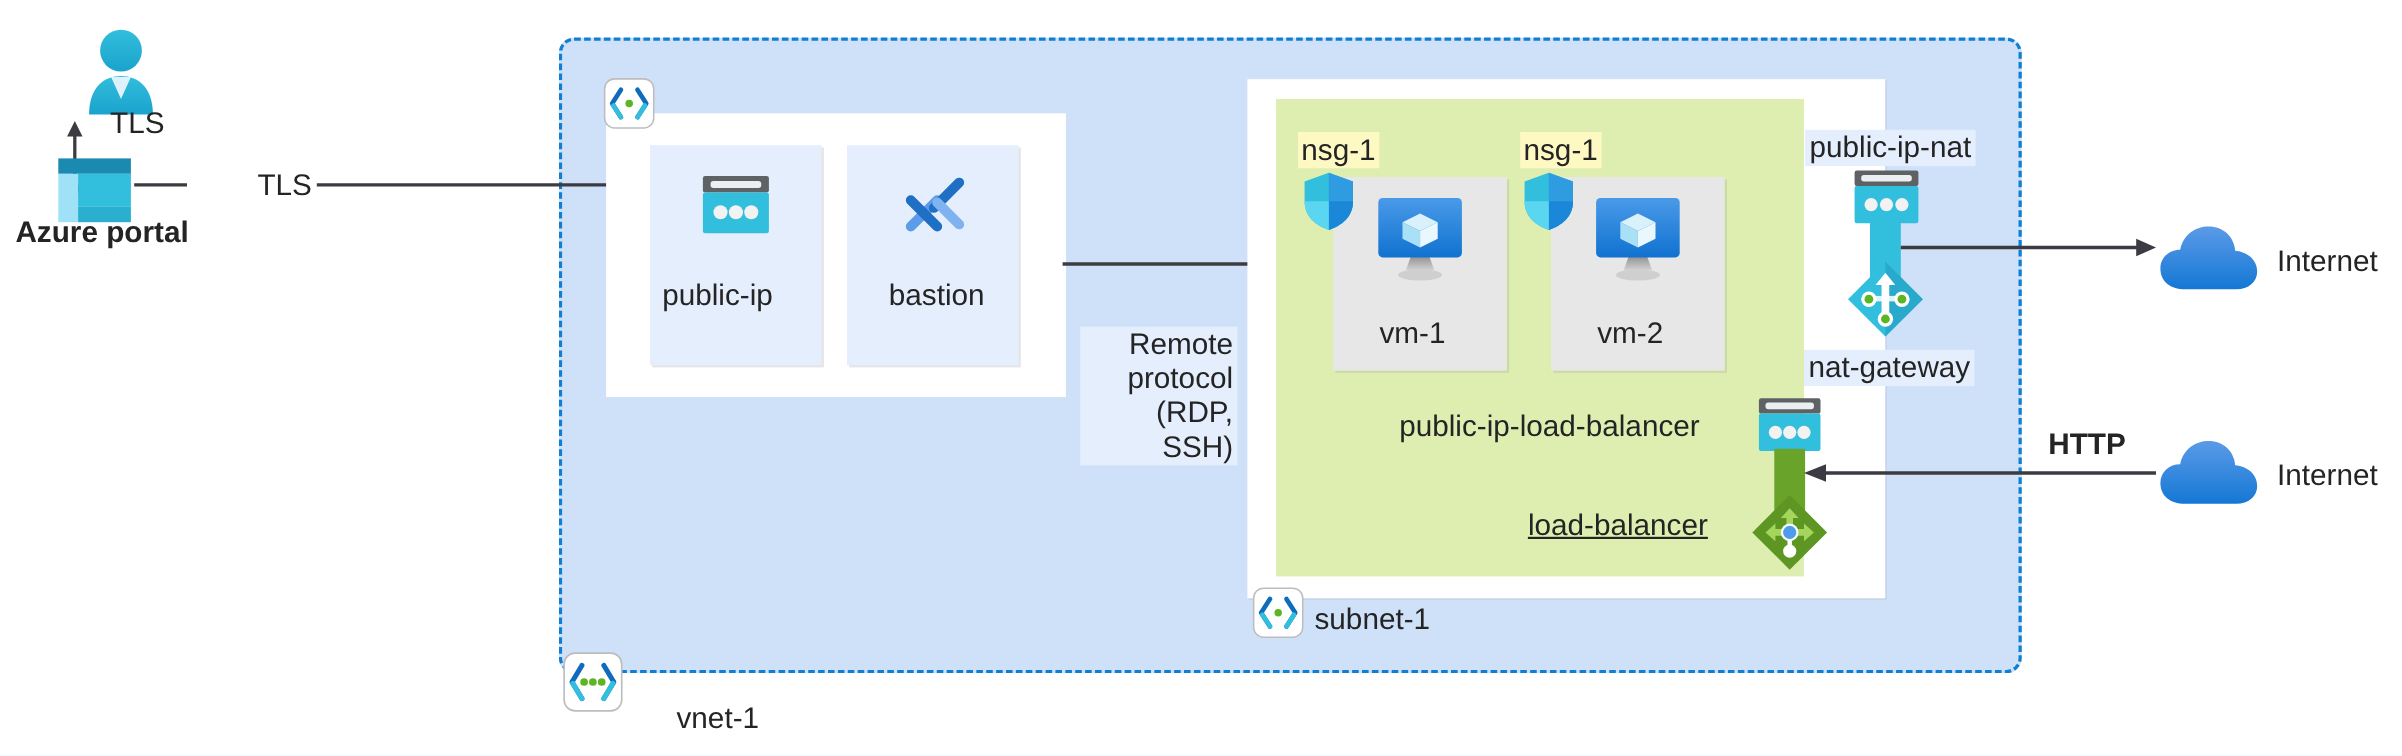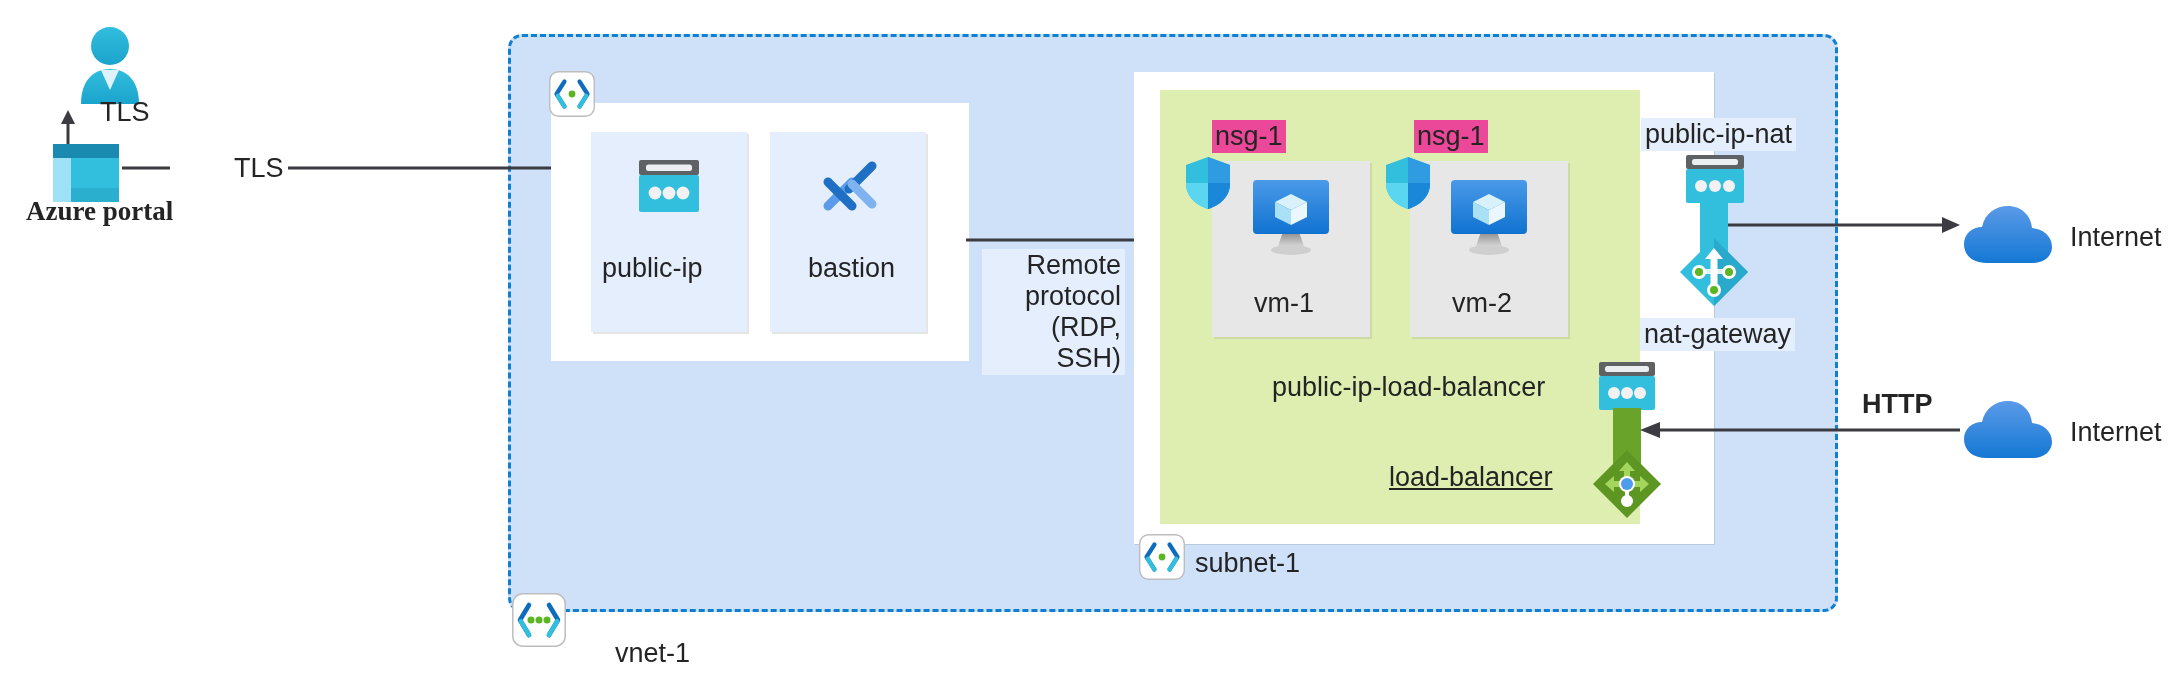--- a/index.html
+++ b/index.html
@@ -1,41 +1,41 @@
 <!DOCTYPE html>
 <html><head>
 <meta charset="utf-8">
 <style>
   html,body{margin:0;padding:0;background:#ffffff;}
   body{font-family:"Liberation Sans","DejaVu Sans",sans-serif;}
   #stage{position:relative;width:2184px;height:666px;background:#fff;overflow:hidden;text-align:right;}
   .abs{position:absolute;}
   .lbl{color:#242424;font-size:27px;line-height:1.15;white-space:nowrap;}
   .lbl-bold{font-weight:bold;}
-  .lbl-wrap{white-space:normal;}
+  .lbl-wrap{white-space:normal;margin-top:48px;}
 
   
   #vnet-box{left:508px;top:34px;width:1330px;height:578px;
     border:3px dashed #0f7fd4;border-radius:14px;background:#cfe1f9;box-sizing:border-box;}
   #bastion-white{left:551px;top:103px;width:418px;height:258px;background:#ffffff;}
   #bastion-pubip-card{left:591px;top:132px;width:156px;height:200px;background:#e4eefc;
      box-shadow:2px 2px 0 rgba(0,0,0,.10);}
   #bastion-card{left:770px;top:132px;width:156px;height:200px;background:#e4eefc;
      box-shadow:2px 2px 0 rgba(0,0,0,.10);}
   #subnet-white{left:1134px;top:72px;width:580px;height:472px;background:#ffffff;
      box-shadow:1px 1px 0 rgba(0,0,0,.10);}
   #nsg-green{left:1160px;top:90px;width:480px;height:434px;background:#ddeeb0;}
   #vm1-card{left:1212px;top:161px;width:158px;height:176px;background:#e7e7e7;
      box-shadow:2px 2px 0 rgba(0,0,0,.08);}
   #vm2-card{left:1410px;top:161px;width:158px;height:176px;background:#e7e7e7;
      box-shadow:2px 2px 0 rgba(0,0,0,.08);}
 
   
   .chip{background:#e4eefc;padding:1px 4px;}
-  .chip-green{background:#ec4899;padding:1px 3px;margin-left:32px;}
+  .chip-green{background:#fef9c3;padding:1px 3px;}
 
   svg{display:block;overflow:visible;}
   .arrowline{stroke:#3b3b41;stroke-width:3;fill:none;}
 </style>
 </head>
 <body>
 
 <div id="stage">
 
   <div class="abs" id="vnet-box"></div>
@@ -64,21 +64,21 @@
   <div class="abs lbl" style="left:100px;top:97px;">TLS</div>
 
   <div class="abs" style="left:53px;top:144px;">
     <svg width="66" height="58" viewBox="0 0 66 58">
       <rect x="0" y="0" width="66" height="14" fill="#1b8ab0"></rect>
       <rect x="0" y="14" width="18" height="44" fill="#9fe2f7"></rect>
       <rect x="18" y="14" width="48" height="30" fill="#32bedd"></rect>
       <rect x="18" y="44" width="48" height="14" fill="#2ab0ce"></rect>
     </svg>
   </div>
-  <div class="abs lbl lbl-bold" style="left:26px;top:196px;font-family:Liberation Serif, serif;">Azure portal</div>
+  <div class="abs lbl lbl-bold" style="left:14px;top:196px;">Azure portal</div>
 
   <div class="abs" style="left:122px;top:152px;">
     <svg width="470" height="30" viewBox="0 0 470 30">
       <line class="arrowline" x1="0" y1="16" x2="48" y2="16"></line>
       <line class="arrowline" x1="112" y1="16" x2="455" y2="16"></line>
       <path d="M470 16 L452 8 L452 24 Z" fill="#3b3b41"></path>
     </svg>
   </div>
   <div class="abs lbl" style="left:230px;top:153px;background:#fff;padding:0 4px;">TLS</div>
 

